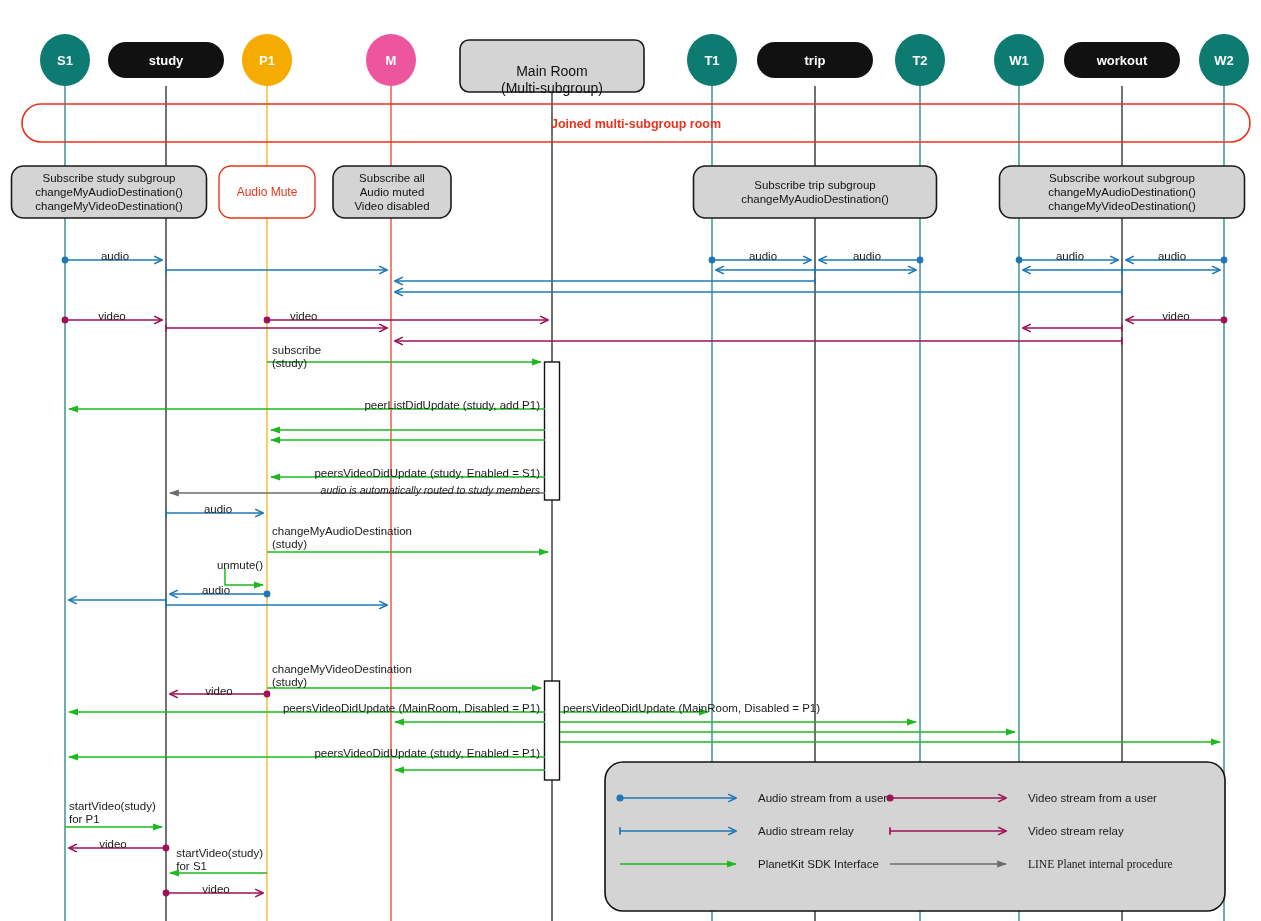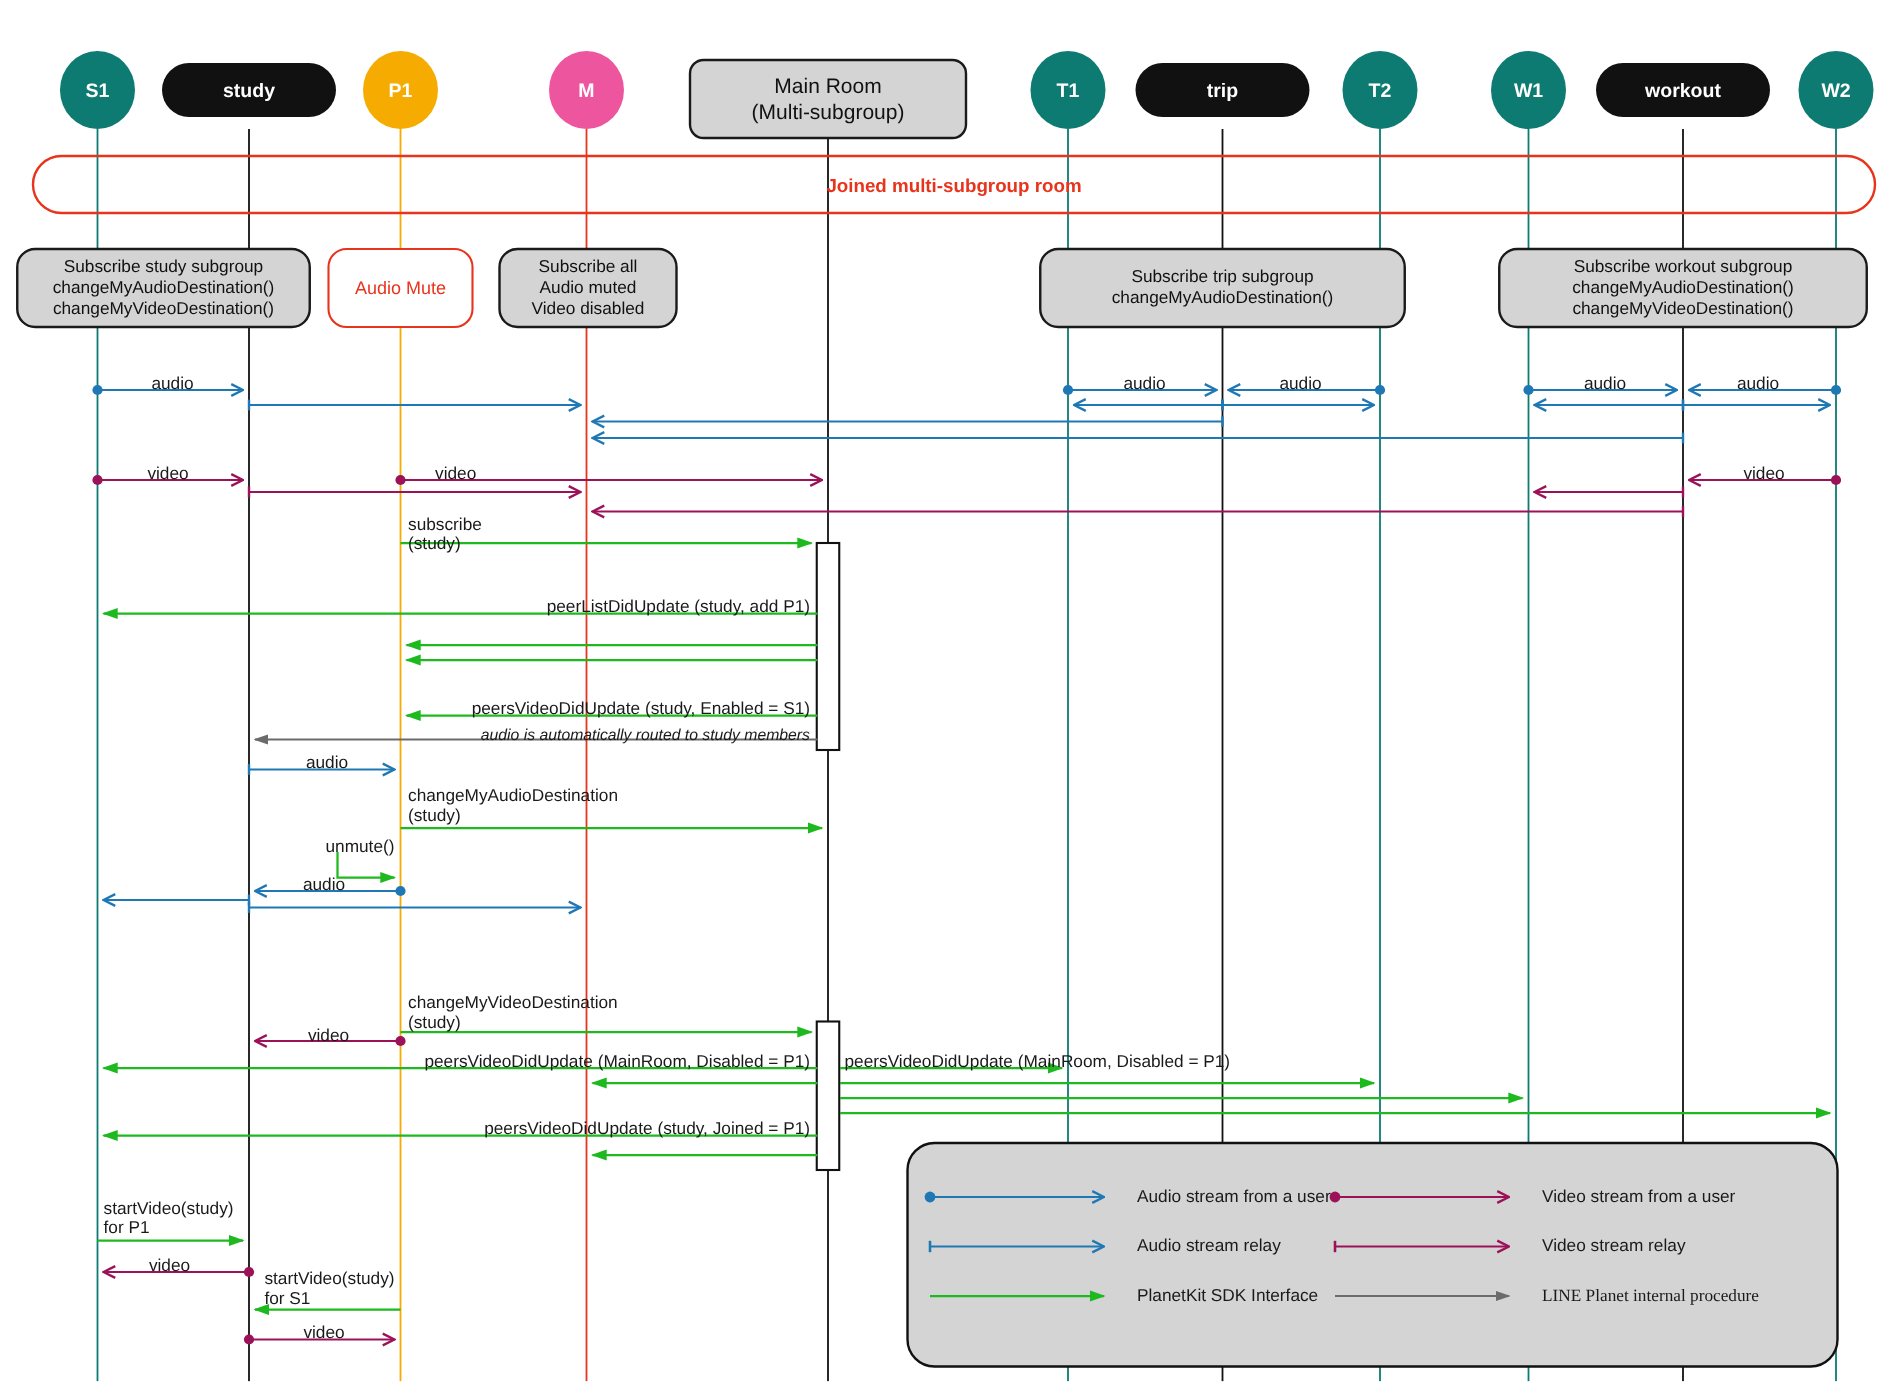--- a/index.html
+++ b/index.html
@@ -164,21 +164,21 @@
       <circle cx="890" cy="798" r="3.6" fill="#9c1258"></circle>
       <line x1="890" y1="831" x2="1006" y2="831" stroke="#9c1258" stroke-width="1.4" marker-end="url(#ah-video-relay)"></line>
       <line x1="890" y1="827.2" x2="890" y2="834.8" stroke="#9c1258" stroke-width="1.7"></line>
       <line x1="890" y1="864" x2="1006" y2="864" stroke="#6b6b6b" stroke-width="1.4" marker-end="url(#ah-internal)"></line>
     </svg>
   <div id="overlay">
       <div class="head-txt" style="left: 65px; top: 60px;">S1</div>
       <div class="head-txt" style="left: 166px; top: 60px;">study</div>
       <div class="head-txt" style="left: 267px; top: 60px;">P1</div>
       <div class="head-txt" style="left: 391px; top: 60px;">M</div>
-      <div class="head-txt dark" style="left: 552px; top: 66px; font-weight: normal;">Main Room<br>(Multi-subgroup)</div>
+      <div class="head-txt dark" style="left: 552px; top: 80px; font-weight: normal;">Main Room<br>(Multi-subgroup)</div>
       <div class="head-txt" style="left: 712px; top: 60px;">T1</div>
       <div class="head-txt" style="left: 815px; top: 60px;">trip</div>
       <div class="head-txt" style="left: 920px; top: 60px;">T2</div>
       <div class="head-txt" style="left: 1019px; top: 60px;">W1</div>
       <div class="head-txt" style="left: 1122px; top: 60px;">workout</div>
       <div class="head-txt" style="left: 1224px; top: 60px;">W2</div>
       <div class="banner-txt" style="left: 636px; top: 124px;">Joined multi-subgroup room</div>
       <div class="boxtxt" style="left: 109px; top: 192px;">Subscribe study subgroup<br>changeMyAudioDestination()<br>changeMyVideoDestination()</div>
       <div class="boxtxt red" style="left: 267px; top: 192px;">Audio Mute</div>
       <div class="boxtxt" style="left: 392px; top: 192px;">Subscribe all<br>Audio muted<br>Video disabled</div>
@@ -197,21 +197,21 @@
       <div class="lbl r" style="left: 540px; top: 467px;">peersVideoDidUpdate (study, Enabled = S1)</div>
       <div class="lbl r ital" style="left: 540px; top: 484px;">audio is automatically routed to study members</div>
       <div class="lbl c" style="left: 218px; top: 503px;">audio</div>
       <div class="lbl " style="left: 272px; top: 525px;">changeMyAudioDestination<br>(study)</div>
       <div class="lbl r" style="left: 263px; top: 559px;">unmute()</div>
       <div class="lbl c" style="left: 216px; top: 584px;">audio</div>
       <div class="lbl " style="left: 272px; top: 663px;">changeMyVideoDestination<br>(study)</div>
       <div class="lbl c" style="left: 219px; top: 685px;">video</div>
       <div class="lbl r" style="left: 540px; top: 702px;">peersVideoDidUpdate (MainRoom, Disabled = P1)</div>
       <div class="lbl " style="left: 563px; top: 702px;">peersVideoDidUpdate (MainRoom, Disabled = P1)</div>
-      <div class="lbl r" style="left: 540px; top: 747px;">peersVideoDidUpdate (study, Joined = P1)</div>
+      <div class="lbl r" style="left: 540px; top: 747px;">peersVideoDidUpdate (study, Enabled = P1)</div>
       <div class="lbl " style="left: 69px; top: 800px;">startVideo(study)<br>for P1</div>
       <div class="lbl c" style="left: 113px; top: 838px;">video</div>
       <div class="lbl r" style="left: 263px; top: 847px;">startVideo(study)<br>for S1</div>
       <div class="lbl c" style="left: 216px; top: 883px;">video</div>
       <div class="legtxt" style="left: 758px; top: 798px;">Audio stream from a user</div>
       <div class="legtxt" style="left: 758px; top: 831px;">Audio stream relay</div>
       <div class="legtxt" style="left: 758px; top: 864px; text-align: center;">PlanetKit SDK Interface</div>
       <div class="legtxt" style="left: 1028px; top: 798px;">Video stream from a user</div>
       <div class="legtxt" style="left: 1028px; top: 831px;">Video stream relay</div>
       <div class="legtxt" style="left: 1028px; top: 864px; font-family: Liberation Serif, serif;">LINE Planet internal procedure</div>

